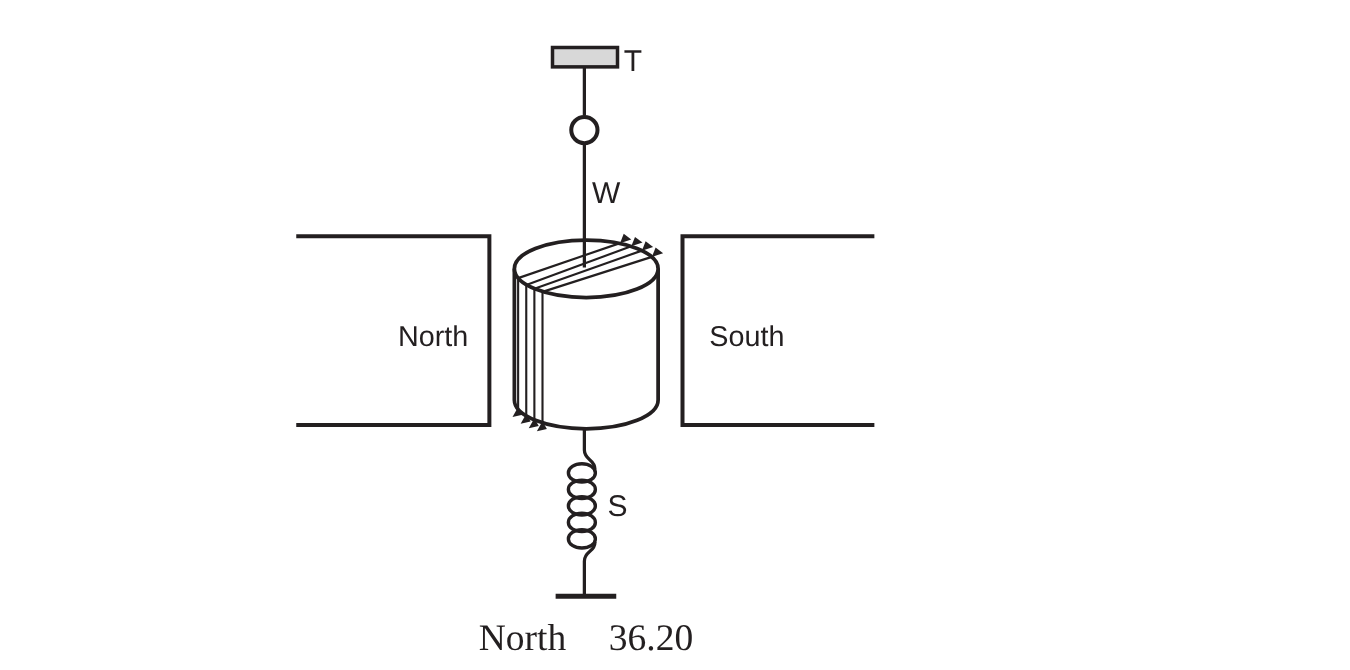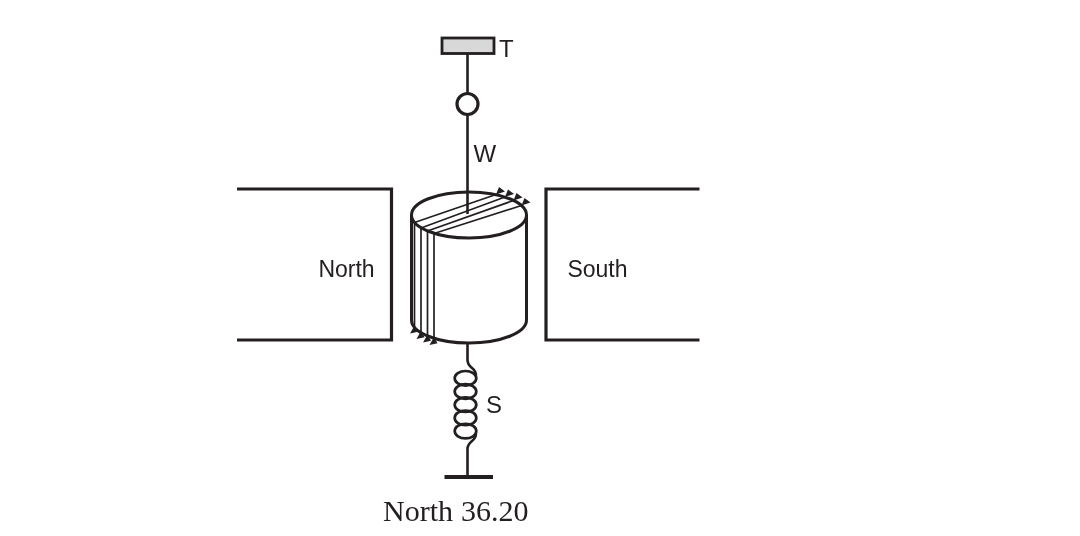--- a/index.html
+++ b/index.html
@@ -47,21 +47,21 @@
   }
   #figure-caption {
     position: absolute;
     left: 383px;
     top: 494px;
     font-family: "Liberation Serif", serif;
     font-size: 30px;
     color: var(--stroke, #231f20);
     white-space: nowrap;
   }
-  #figure-caption .cap-num { margin-left: 8px; }
+  #figure-caption .cap-num { margin-left: 34px; }
 </style>
 </head>
 <body>
 
 <div id="canvas">
   <svg width="1080" height="536" viewBox="0 0 1080 536">
 
     <g>
       <path class="ln" stroke-width="3.2" d="M237,189 H391.5 V340 H237"></path>
       <text class="lbl-pole" x="346.5" y="277">North</text>

